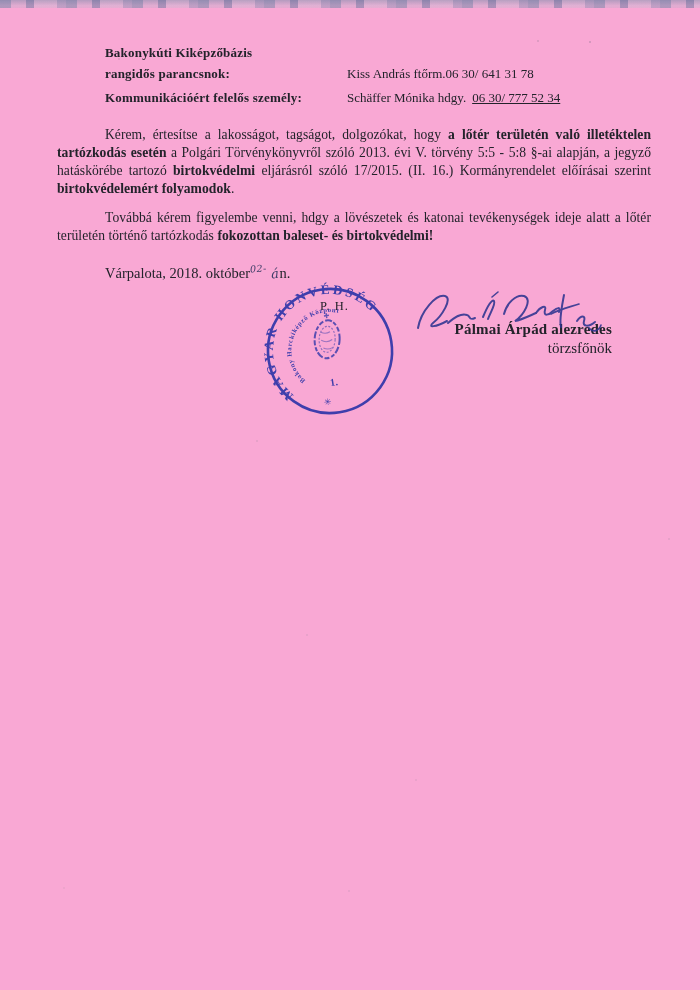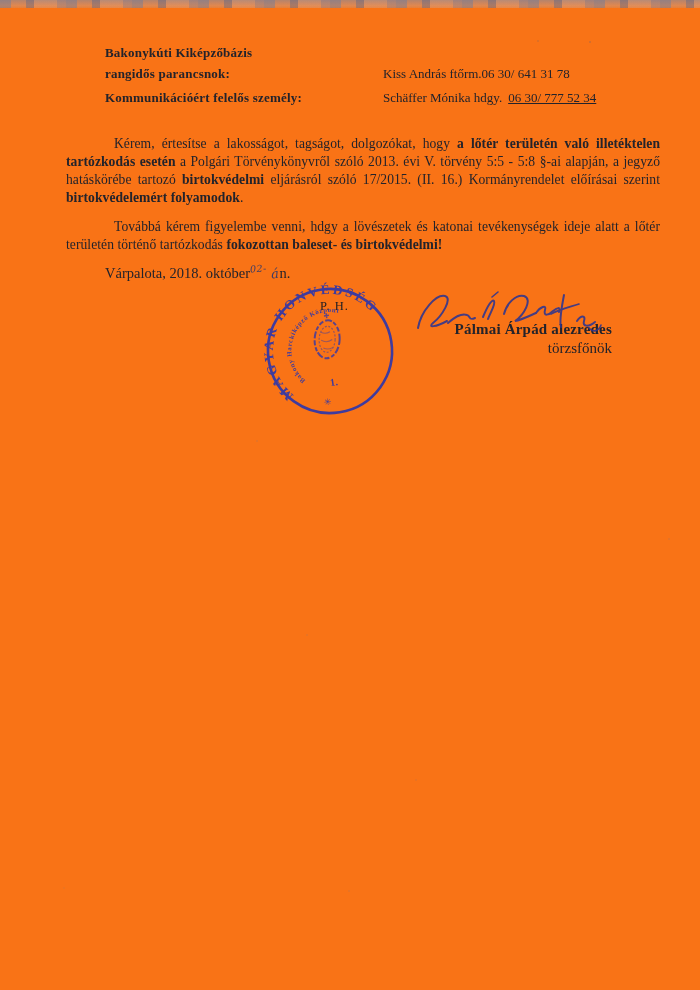--- a/index.html
+++ b/index.html
@@ -1,21 +1,21 @@
 <!DOCTYPE html>
 <html><head>
 <meta charset="utf-8">
 <style>
   html,body{margin:0;padding:0;}
   body{background:#e8e8e8;}
   .page{
     position:relative;
     width:700px;height:990px;
     margin:0 auto;
-    background:#f97316;
+    background:#f9a8d4;
     overflow:hidden;
     font-family:"Liberation Serif", serif;
     color:#23232b;
   }
   
   .scan-band{
     position:absolute;left:0;top:0;width:700px;height:8px;
     background:
       repeating-linear-gradient(90deg,
         rgba(116,134,168,.55) 0 11px,
@@ -37,28 +37,28 @@
       149px 1001px 0 0 rgba(120,120,135,.15),
       415px 779px 0 0 rgba(120,120,135,.14),
       63px 887px 0 0 rgba(120,120,135,.13),
       348px 890px 0 0 rgba(120,120,135,.16);
   }
   .letterhead{position:absolute;left:105px;top:45px;width:540px;font-size:13px;}
   .org{font-weight:bold;letter-spacing:.2px;}
   .contact-row{position:absolute;left:0;display:flex;justify-content:center;}
   .contact-label{font-weight:bold;width:242px;flex:0 0 242px;letter-spacing:.2px;}
   .contact-value{display:flex;}
-  .contact-name{white-space:pre;margin-left:36px;}
+  .contact-name{white-space:pre;}
   .gap-wide{}
   .gap-narrow{margin-left:6px;text-decoration:underline;}
   .para{
     position:absolute;left:57px;width:594px;
     font-size:13.6px;line-height:18px;
     text-align:justify;text-indent:48px;
-    margin:9px;letter-spacing:.05px;
+    margin:0;letter-spacing:.05px;
   }
   .para b{font-weight:bold;}
   .dateline{position:absolute;left:105px;top:263px;font-size:14.5px;}
   .hand{color:#3b3b66;font-style:italic;font-family:"DejaVu Serif",serif;}
   .hand-day{font-size:9.5px;vertical-align:6px;letter-spacing:.5px;display:inline-block;transform:rotate(-4deg);}
   .hand-a{font-size:13px;display:inline-block;transform:rotate(-6deg);margin:0 1px 0 4px;}
   .ph-mark{position:absolute;left:320px;top:299px;font-size:12.5px;color:#1d1d24;letter-spacing:1px;z-index:1;}
   .stamp-wrap{position:absolute;left:255px;top:276px;width:150px;height:150px;z-index:2;opacity:.93;}
   .sig-ink{position:absolute;left:412px;top:283px;width:195px;height:55px;z-index:3;}
   .signatory{position:absolute;left:400px;top:321px;width:212px;text-align:right;z-index:2;}

